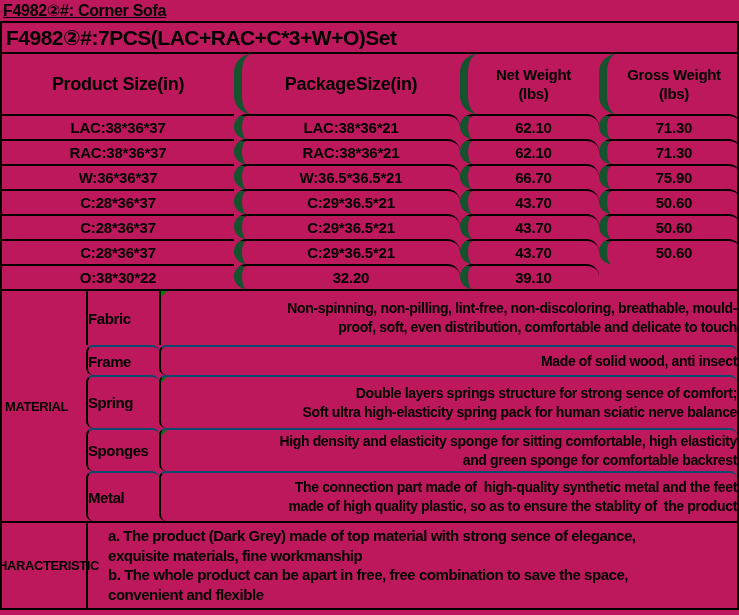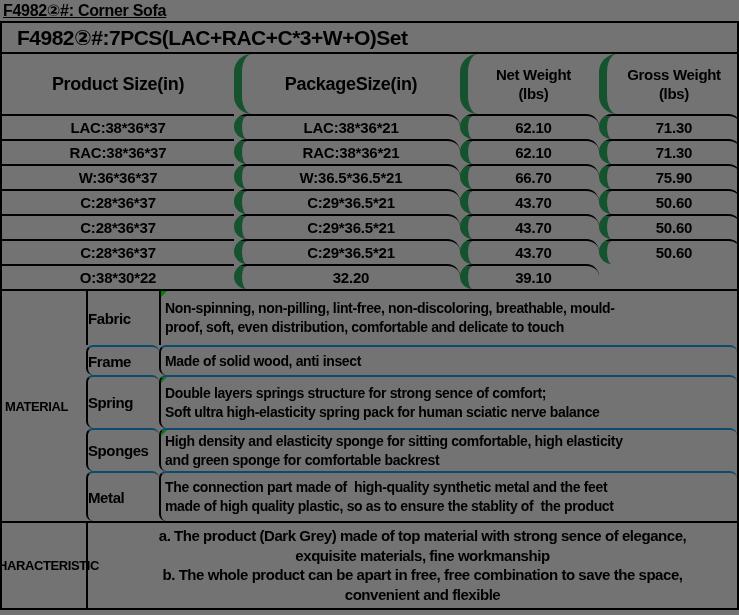--- a/index.html
+++ b/index.html
@@ -1,19 +1,19 @@
 <!DOCTYPE html>
 <html style="--marker-green: #008000;"><head>
 <meta charset="utf-8">
 <style>
   html,body{margin:0;padding:0;background:#fff;}
   .sheet{
     position:relative;
     width:739px;height:615px;
-    background:#737373;
+    background:#be185d;
     color:#000;
     font-family:"Liberation Sans","DejaVu Sans",sans-serif;
     font-weight:bold;
     overflow:hidden;
   }
   .doc-title{
     position:absolute;top:1px;left:3px;
     font-size:16px;
     text-decoration:underline;
     letter-spacing:-0.3px;
@@ -25,21 +25,21 @@
     border:2px solid #000;
     box-sizing:border-box;
     display:flex;flex-direction:column;
   }
   
   .set-header{
     height:31px;flex:0 0 31px;
     border-bottom:2px solid #000;
     box-sizing:border-box;
     display:flex;align-items:center;
-    padding-left:15px;
+    padding-left:4px;
     font-size:21px;
     letter-spacing:-0.5px;
     white-space:pre;
   }
   
   .size-grid{
     display:grid;
     grid-template-columns:232px 226px 139px 142px;
     grid-template-rows:60px repeat(7,25px);
     border-bottom:2px solid #000;
@@ -83,20 +83,21 @@
     white-space:pre;overflow:hidden;
   }
   .mat-desc{
     grid-column:3;
     border-left:2px solid #000;
     box-sizing:border-box;
     display:flex;flex-direction:column;justify-content:center;
     padding-left:4px;
     position:relative;
     overflow:hidden;
+    text-align:right;
   }
   .material-grid .bt{border-top:2px solid #0c4a6e;border-radius:7px;}
   .desc-line{
     font-size:14px;line-height:19px;
     letter-spacing:-0.35px;
     white-space:pre;
   }
   .corner-flag{
     position:absolute;top:0;left:0;
     width:0;height:0;
@@ -116,21 +117,20 @@
     font-size:13px;letter-spacing:-0.4px;
     line-height:17px;
     box-sizing:border-box;
   }
   .char-text{
     border-left:2px solid #000;
     box-sizing:border-box;
     display:flex;flex-direction:column;justify-content:flex-start;
     padding:3px 0 0 20px;
     overflow:hidden;
-    text-align:center;
   }
   .char-line{
     font-size:15px;line-height:19.5px;
     letter-spacing:-0.45px;
     white-space:pre;
   }
 </style>
 </head>
 <body>
 

